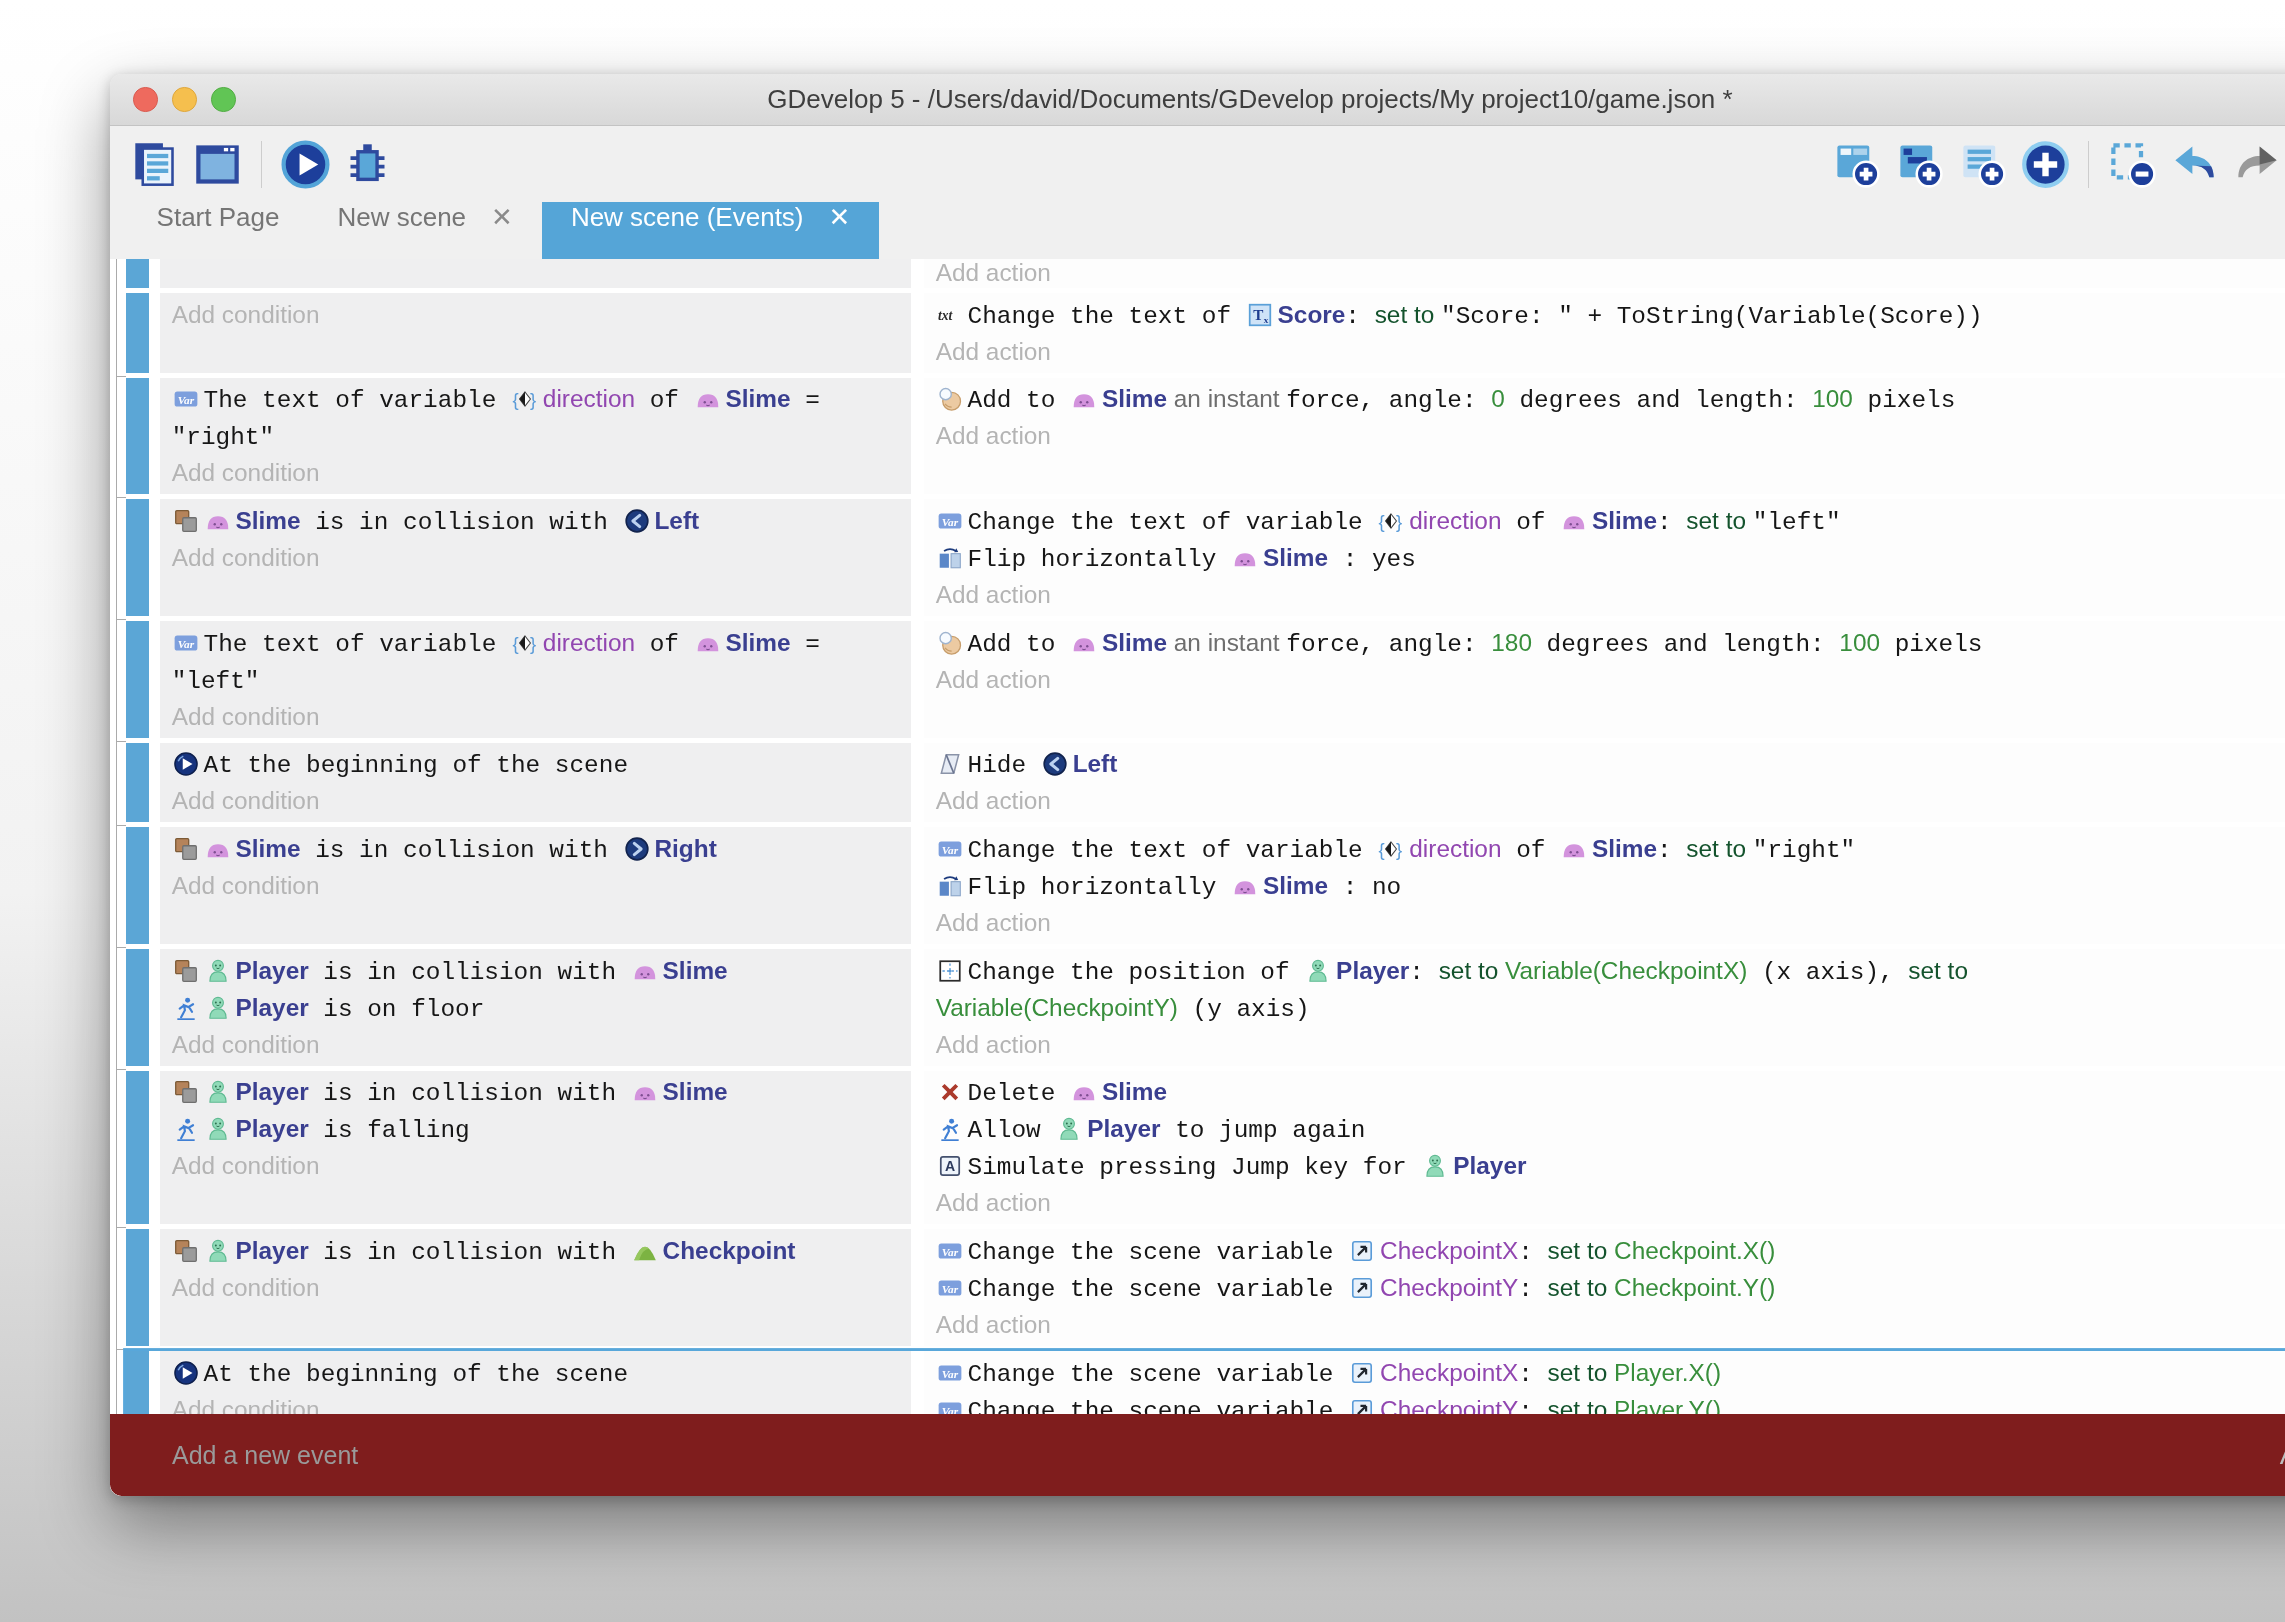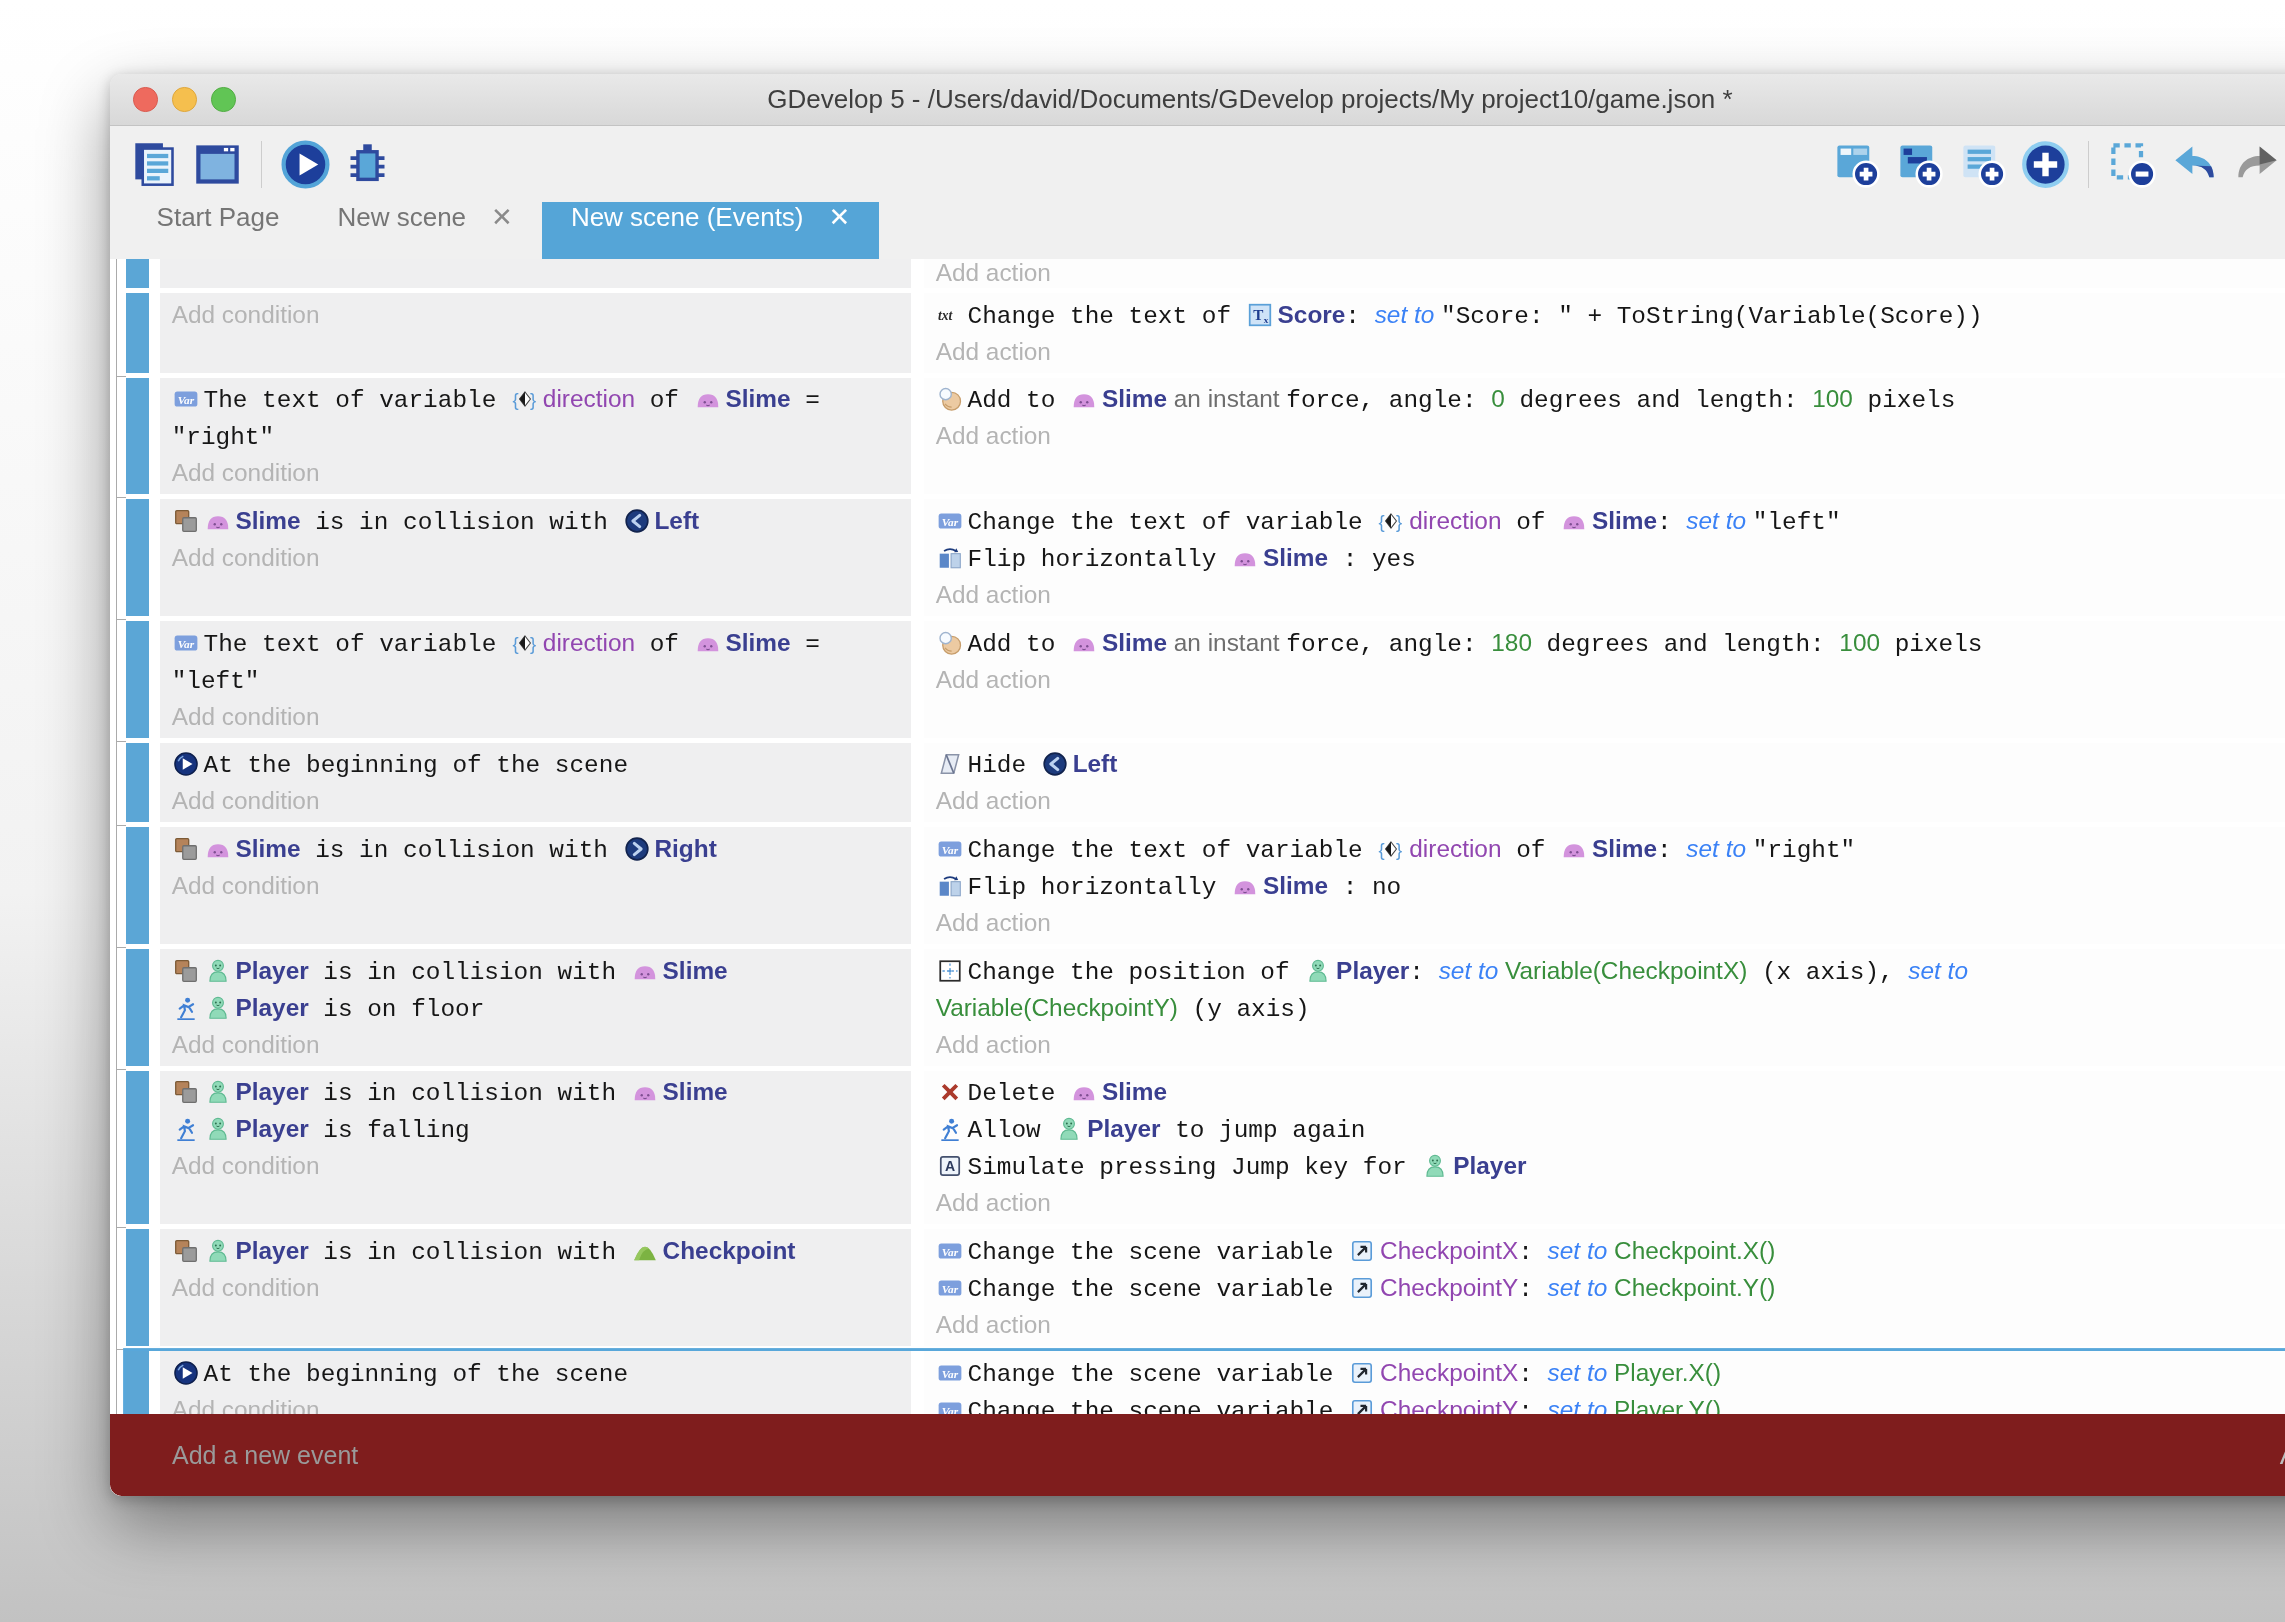--- a/index.html
+++ b/index.html
@@ -56,21 +56,21 @@
   .cell{padding:3.9px 11.7px;box-sizing:border-box;}
   .cond{width:751px;flex:none;background:#efeff0;}
   .act{flex:1;background:#fdfdfd;margin-left:2px;}
   .event-row.clipped{height:29px;overflow:hidden;}
   .event-row.clipped .line{margin-top:-7.8px;}
   .line{font-size:24.4px;line-height:35px;color:#161616;}
   .icon{display:inline-block;width:26px;height:26px;vertical-align:-4.9px;margin:0 4.9px 0 1px;}
   .icon svg{width:100%;height:100%;display:block;}
   .tok-plain{color:#161616;font-family:Liberation Mono, monospace;}
   .tok-obj{color:#3a3f90;font-weight:bold;}
-  .tok-blue{color:#3b82f6;font-style:italic;}
+  .tok-blue{color:#14532d;}
   .tok-purple{color:#9146b0;}
   .tok-green{color:#388e3c;}
   .tok-gray{color:#6e6e6e;}
   .add-link{color:#b4b4b4;}
   .thumb{position:absolute;right:3.9px;top:378px;width:9.8px;height:768px;border-radius:4.9px;background:#9b9b9b;}
   .sheet-footer{
     position:absolute;left:0;right:0;bottom:0;height:82px;background:#7f1d1d;
     display:flex;align-items:center;justify-content:space-between;
     padding:0 37px 0 62px;border-radius:0 0 11.7px 11.7px;
   }

